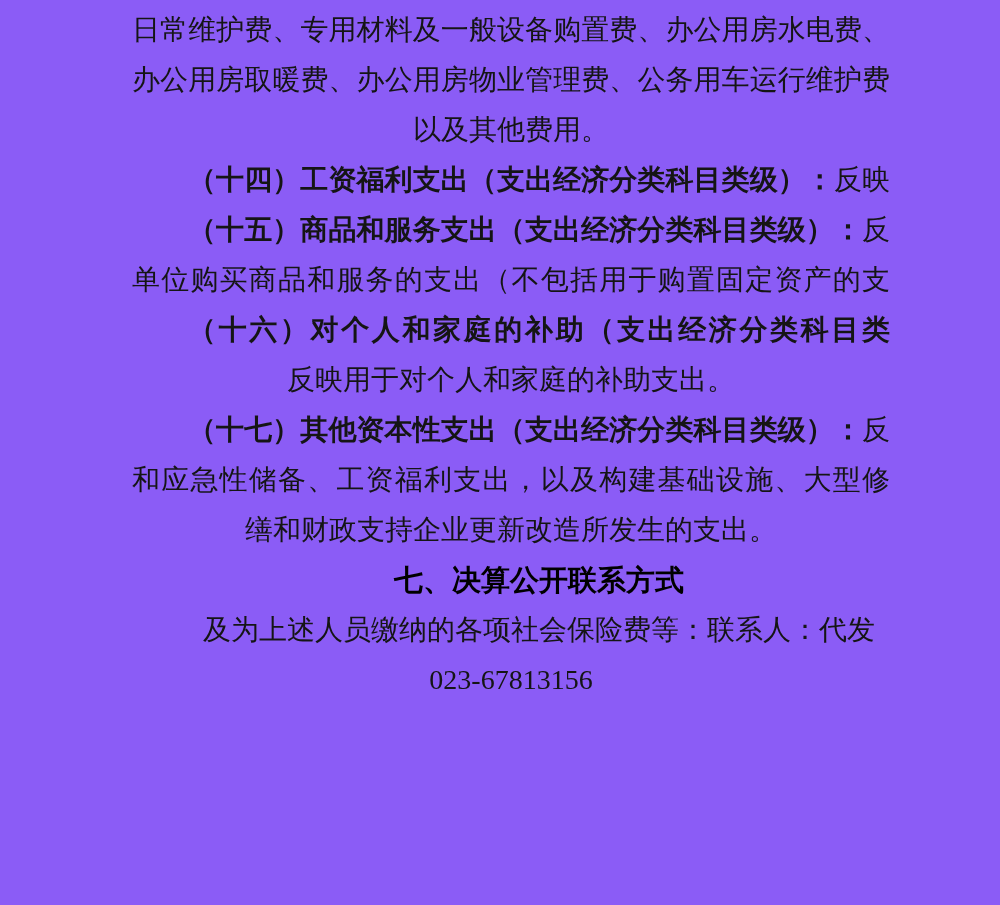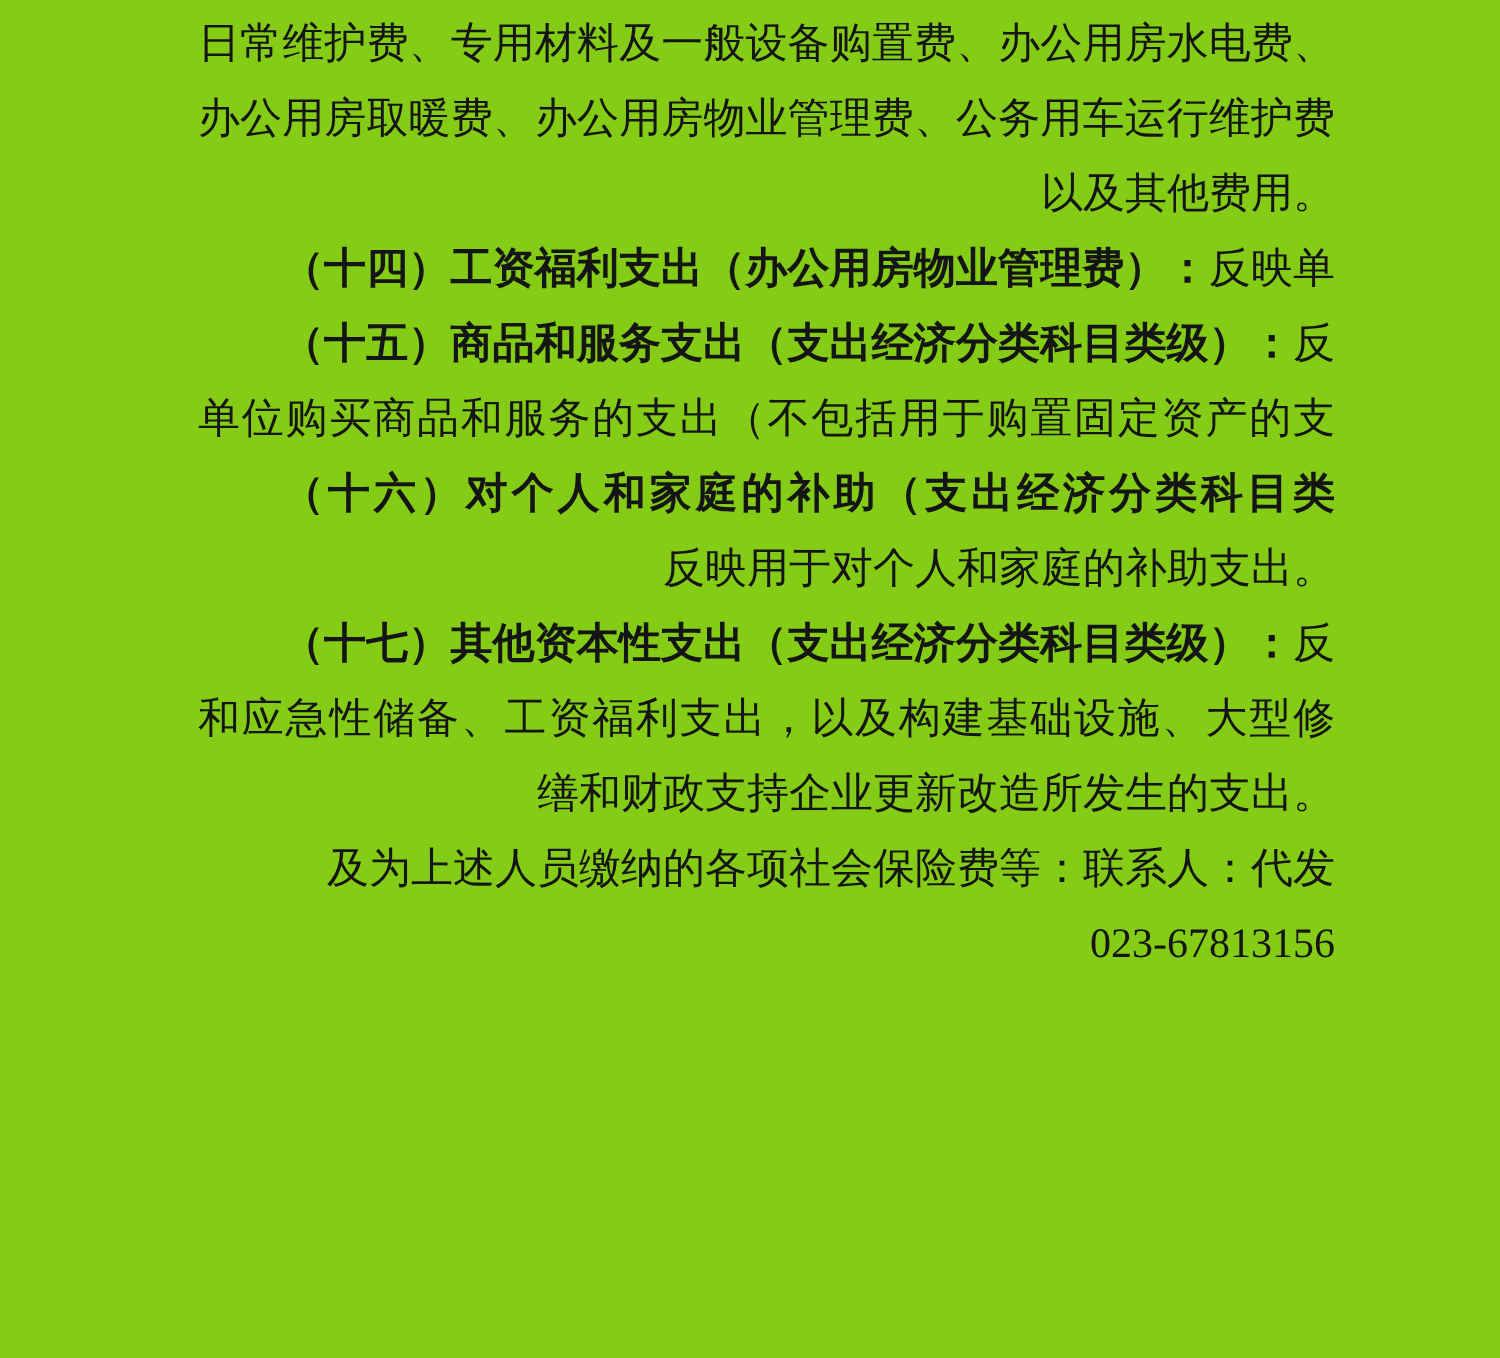--- a/index.html
+++ b/index.html
@@ -4,36 +4,36 @@
 <style>
   html, body {
     margin: 0;
     padding: 0;
     background: #ffffff;
   }
   .page {
     position: relative;
     width: 1000px;
     height: 905px;
-    background: #84cc16;
+    background: #8b5cf6;
     overflow: hidden;
   }
   .doc {
     position: absolute;
     left: 132px;
     top: 5px;
     width: 758px;
   }
   .line {
     height: 50px;
     line-height: 50px;
     font-size: 28px;
     font-family: "Liberation Serif", "DejaVu Serif", serif;
     color: #151515;
-    text-align: right;
+    text-align: center;
     overflow: hidden;
   }
   .line.just {
     text-align: justify;
     text-align-last: justify;
   }
   .line.indent {
     text-indent: 56px;
   }
   .line .b {
@@ -47,24 +47,25 @@
   }
 </style>
 </head>
 <body>
 
 <div class="page">
   <div class="doc" id="doc">
       <div class="line body just"><span>日常维护费、专用材料及一般设备购置费、办公用房水电费、</span></div>
       <div class="line body just"><span>办公用房取暖费、办公用房物业管理费、公务用车运行维护费</span></div>
       <div class="line body"><span>以及其他费用。</span></div>
-      <div class="line body indent just"><span class="b">（十四）工资福利支出（办公用房物业管理费）：</span><span>反映单</span></div>
+      <div class="line body indent just"><span class="b">（十四）工资福利支出（支出经济分类科目类级）：</span><span>反映单</span></div>
       <div class="line body indent just"><span class="b">（十五）商品和服务支出（支出经济分类科目类级）：</span><span>反映</span></div>
       <div class="line body just"><span>单位购买商品和服务的支出（不包括用于购置固定资产的支出、</span></div>
       <div class="line body indent just"><span class="b">（十六）对个人和家庭的补助（支出经济分类科目类级）：</span></div>
       <div class="line body"><span>反映用于对个人和家庭的补助支出。</span></div>
       <div class="line body indent just"><span class="b">（十七）其他资本性支出（支出经济分类科目类级）：</span><span>反映</span></div>
       <div class="line body just"><span>和应急性储备、工资福利支出，以及构建基础设施、大型修</span></div>
       <div class="line body"><span>缮和财政支持企业更新改造所发生的支出。</span></div>
+      <div class="line heading indent"><span class="b">七、决算公开联系方式</span></div>
       <div class="line body indent"><span>及为上述人员缴纳的各项社会保险费等：联系人：代发彬,,</span></div>
       <div class="line body"><span>023-67813156</span></div>
     </div>
 </div>
 
 </body></html>

